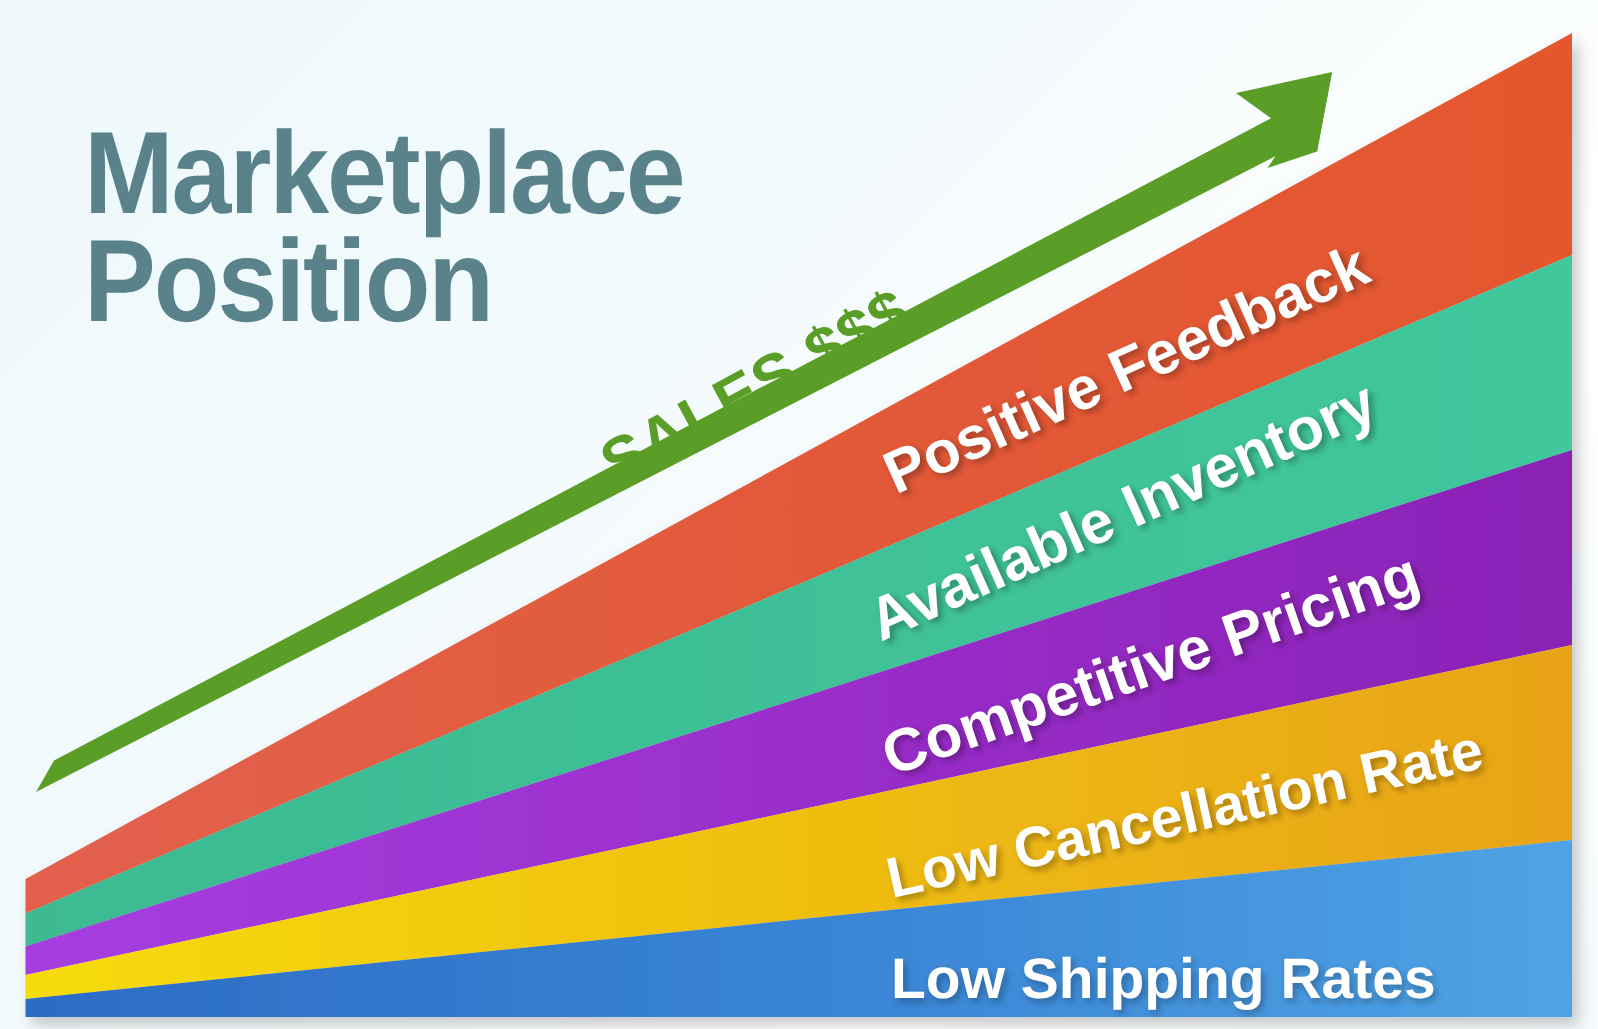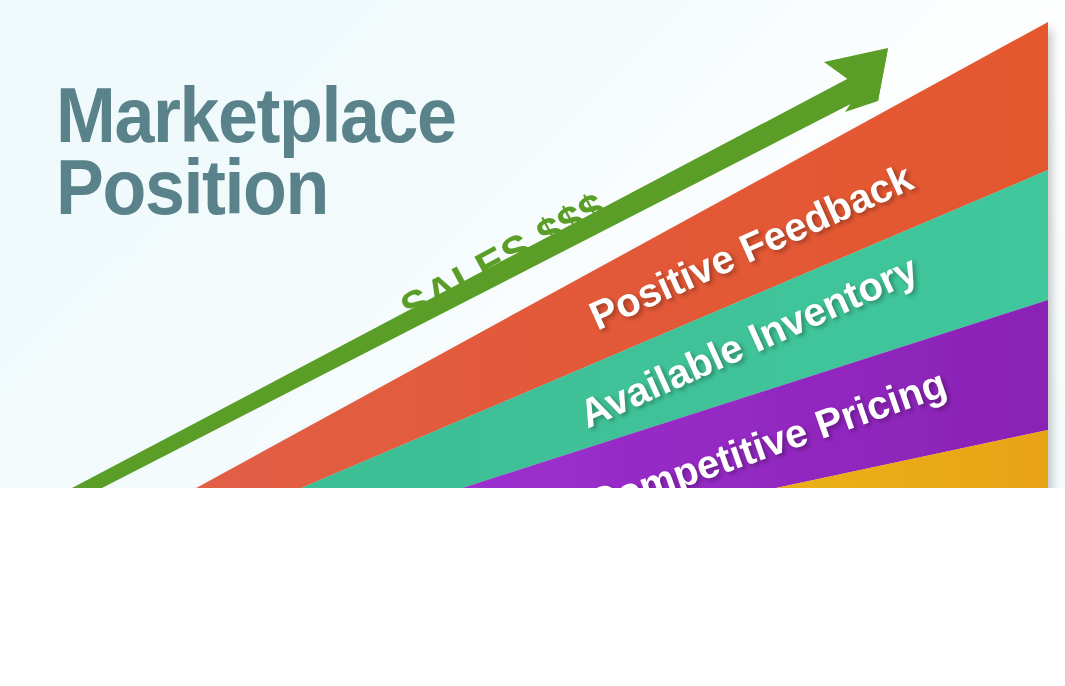--- a/index.html
+++ b/index.html
@@ -1,21 +1,21 @@
 <!DOCTYPE html>
 <html><head>
 <meta charset="utf-8">
 <title>Marketplace Position</title>
 <style>
   html,body{margin:0;padding:0;background:#ffffff;}
   body{font-family:"Liberation Sans",sans-serif;}
 
   #canvas{
     position:relative;
-    width:1065px;height:488px;
+    width:1065px;height:686px;
     overflow:hidden;
     background:linear-gradient(135deg,#eef9fb 0%,#f2fafc 35%,#ffffff 72%,#f4fbfc 100%);
   }
 
   
   #title{
     position:absolute;
     left:56px; top:28px;
     width:480px;
     color:#5a828b;
@@ -136,14 +136,15 @@
   <span id="sales-label">SALES $$$</span>
 
   <span class="band-label" id="label-feedback">Positive Feedback</span>
 
   <span class="band-label" id="label-inventory">Available Inventory</span>
 
   <span class="band-label" id="label-pricing">Competitive Pricing</span>
 
   <span class="band-label" id="label-cancel">Low Cancellation Rate</span>
 
+  <span class="band-label" id="label-shipping">Low Shipping Rates</span>
 
 </div>
 
 </body></html>

